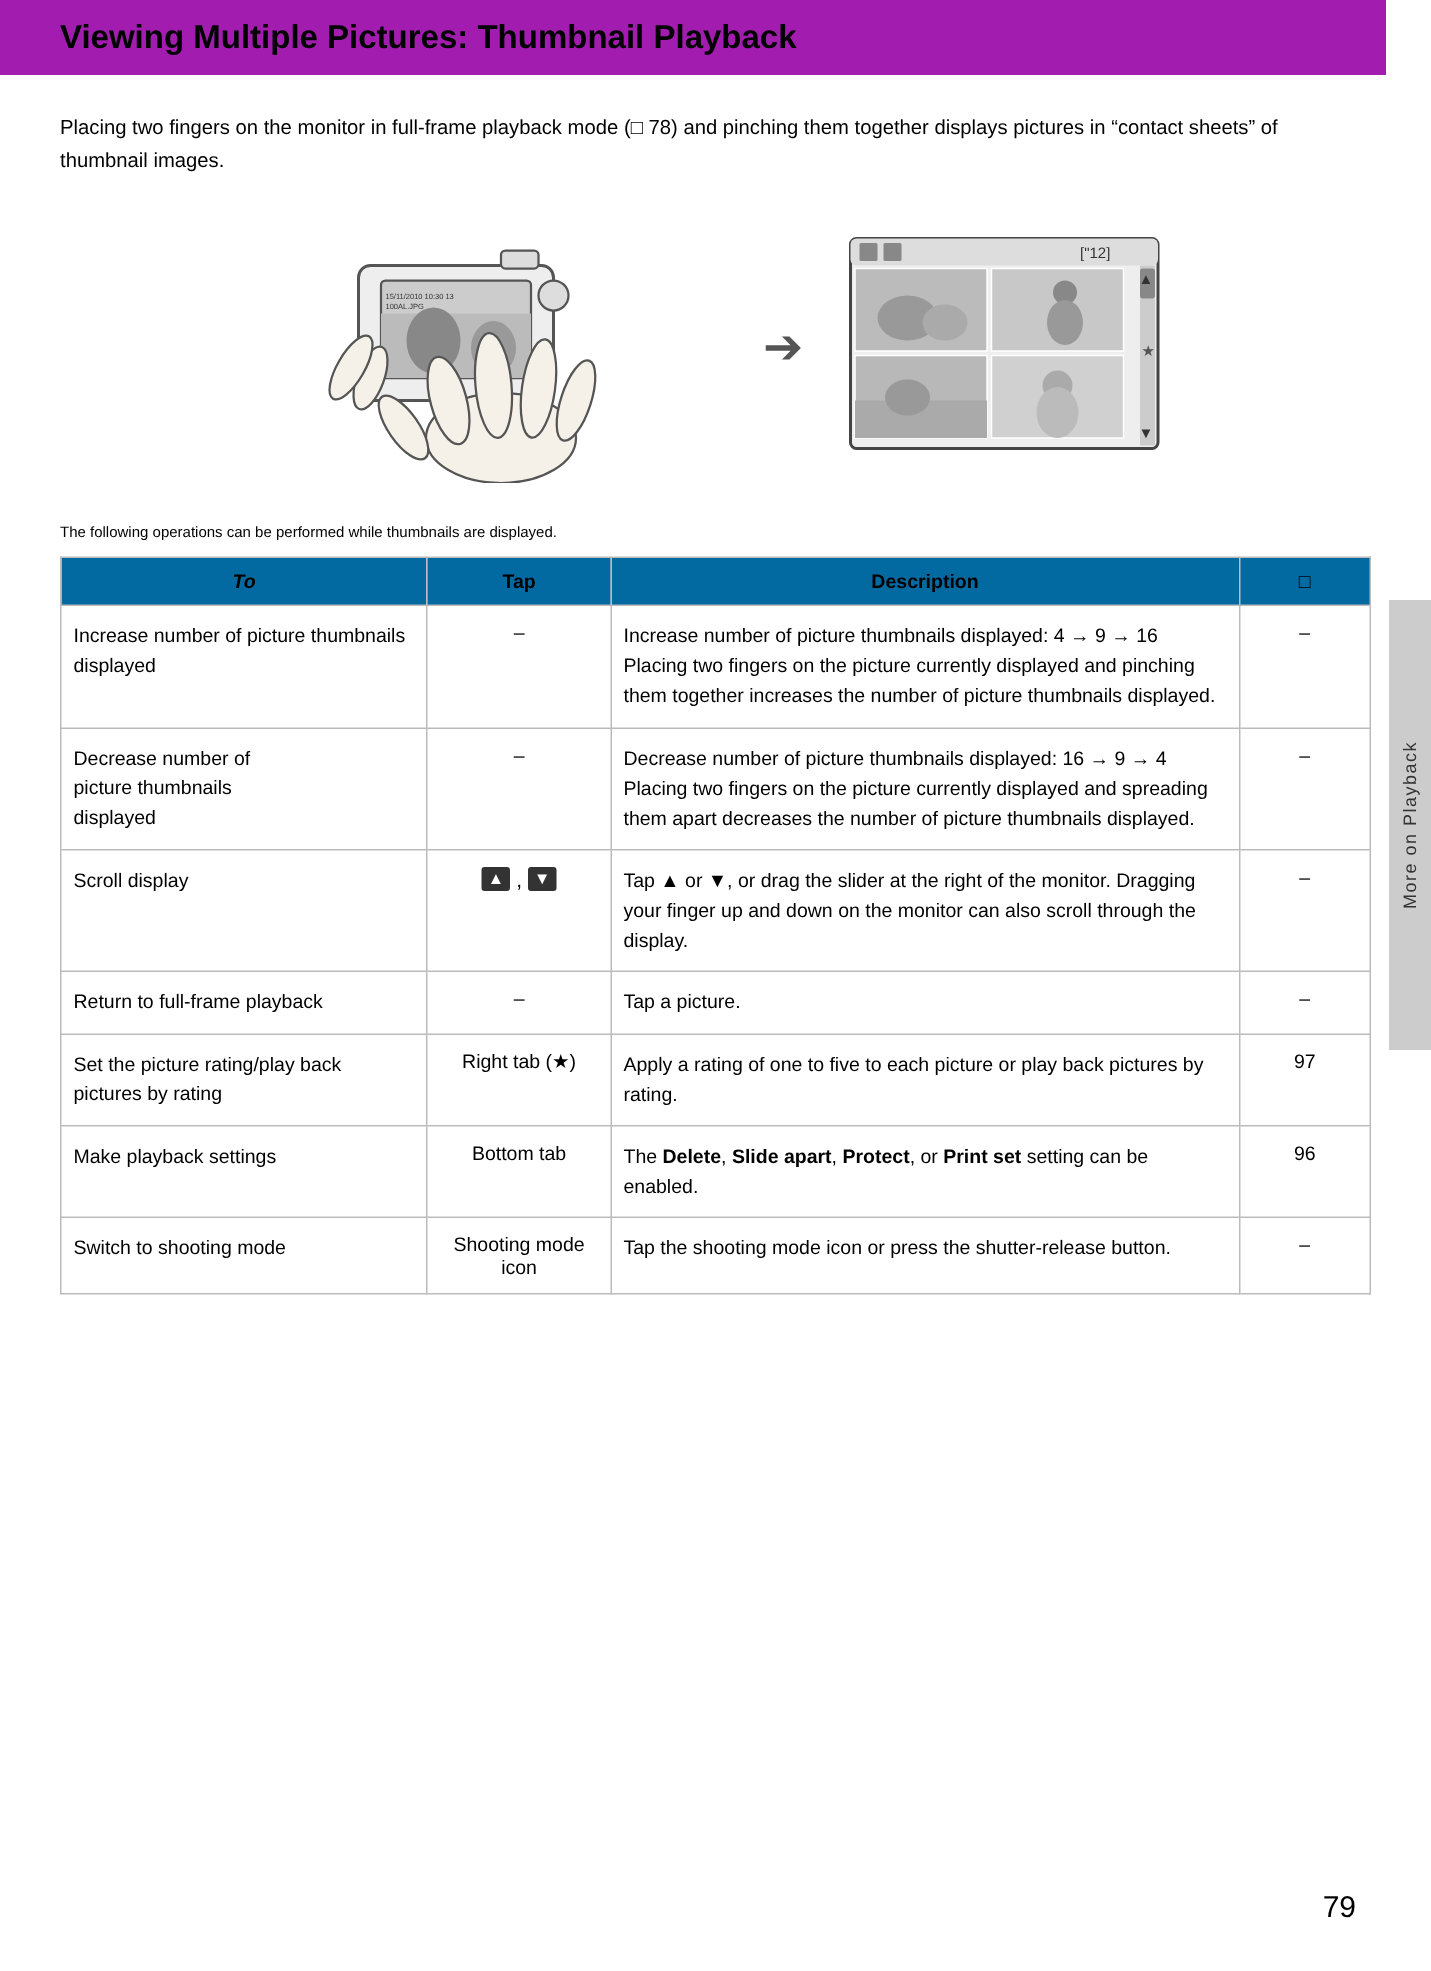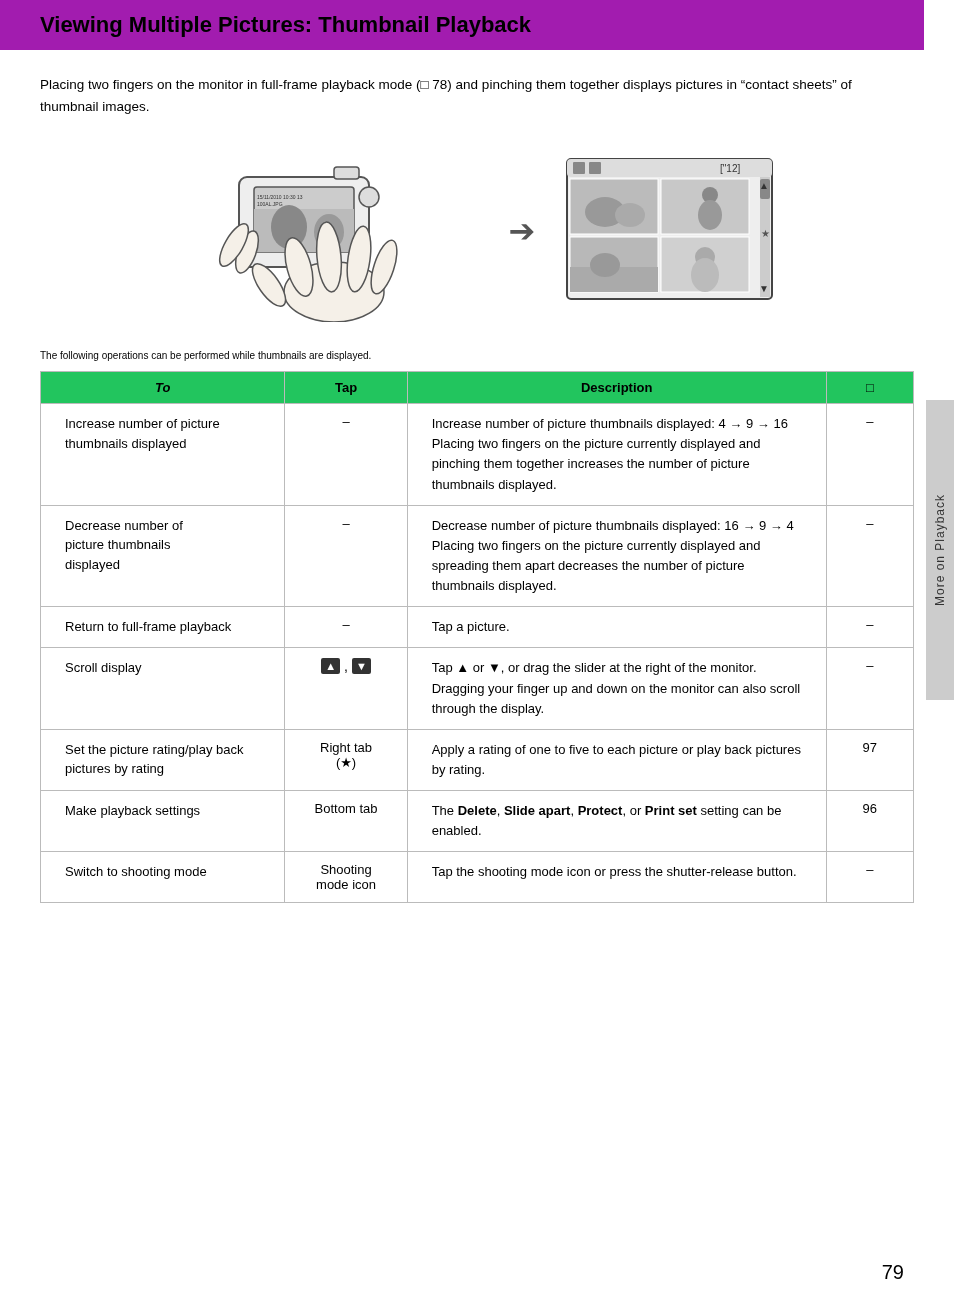--- a/index.html
+++ b/index.html
@@ -65,30 +65,30 @@
 
     
     .ops-table {
       margin: 0 40px;
       border-collapse: collapse;
       width: calc(100% - 80px);
       font-size: 13px;
     }
 
     .ops-table th {
-      background: #22c55e;
+      background: #0369a1;
       border: 1px solid #bbb;
       padding: 8px 10px;
       text-align: center;
       font-weight: normal;
     }
 
     .ops-table td {
       border: 1px solid #bbb;
-      padding: 10px 24px;
+      padding: 10px 8px;
       vertical-align: top;
     }
 
     .ops-table .col-to {
       width: 28%;
       font-style: italic;
     }
     .ops-table .col-tap {
       width: 14%;
       text-align: center;
@@ -275,46 +275,46 @@
         <td class="col-ref">–</td>
       </tr>
 
       <tr>
         <td class="col-to">Decrease number of<br>picture thumbnails<br>displayed</td>
         <td class="col-tap">–</td>
         <td class="col-desc">
           Decrease number of picture thumbnails displayed: 16 → 9 → 4<br>
           Placing two fingers on the picture currently displayed and spreading them apart decreases the number of picture thumbnails displayed.
         </td>
-        <td class="col-ref">–</td>
-      </tr>
-
-      <tr>
-        <td class="col-to">Return to full-frame playback</td>
-        <td class="col-tap">–</td>
-        <td class="col-desc">Tap a picture.</td>
         <td class="col-ref">–</td>
       </tr>
 
       <tr>
         <td class="col-to">Scroll display</td>
         <td class="col-tap">
           <div class="tap-icons">
             <span class="tap-icon-box">▲</span>
             <span>,</span>
             <span class="tap-icon-box">▼</span>
           </div>
         </td>
         <td class="col-desc">
           Tap ▲ or ▼, or drag the slider at the right of the monitor. Dragging your finger up and down on the monitor can also scroll through the display.
         </td>
         <td class="col-ref">–</td>
       </tr>
 
       <tr>
+        <td class="col-to">Return to full-frame playback</td>
+        <td class="col-tap">–</td>
+        <td class="col-desc">Tap a picture.</td>
+        <td class="col-ref">–</td>
+      </tr>
+
+      <tr>
         <td class="col-to">Set the picture rating/play back pictures by rating</td>
         <td class="col-tap">Right tab (★)</td>
         <td class="col-desc">Apply a rating of one to five to each picture or play back pictures by rating.</td>
         <td class="col-ref"><span class="ref-num">97</span></td>
       </tr>
 
       <tr>
         <td class="col-to">Make playback settings</td>
         <td class="col-tap">Bottom tab</td>
         <td class="col-desc">The <strong>Delete</strong>, <strong>Slide apart</strong>, <strong>Protect</strong>, or <strong>Print set</strong> setting can be enabled.</td>

